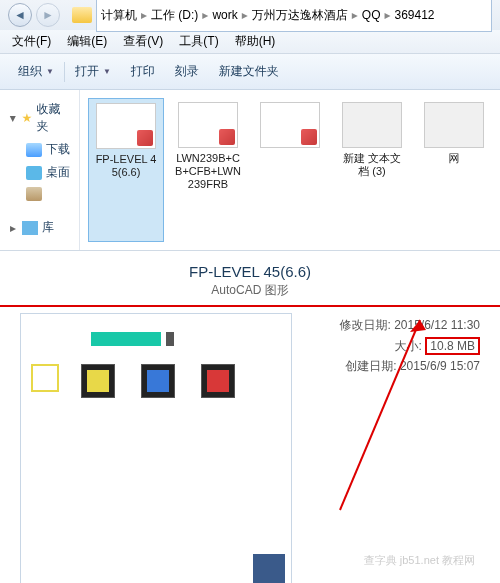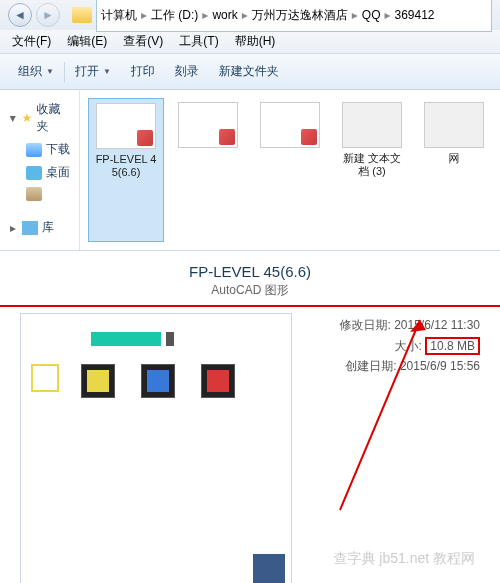--- a/index.html
+++ b/index.html
@@ -39,21 +39,21 @@
 .preview-body{display:flex;gap:20px}
 .preview-thumb{width:272px;height:280px;background:#fff;border:1px solid #c8d6e5;position:relative}
 .preview-meta{flex:1;text-align:right;padding-top:4px;color:#555}
 .meta-row{margin-bottom:3px;font-size:12px}
 .red-box{border:2px solid #d00;padding:0 3px;display:inline-block}
 .arrow-svg{position:absolute;top:310px;left:310px;pointer-events:none}
 .thumb-content{position:absolute;top:10px;left:10px;right:10px;bottom:10px}
 .thumb-bar{position:absolute;background:#18c8a8}
 .t-sq{position:absolute;width:34px;height:34px;background:#222;border:1px solid #555}
 .corner-ico{position:absolute;bottom:6px;right:6px;width:32px;height:32px;background:#3a5a8a}
-.watermark{position:absolute;bottom:15px;right:25px;color:#ccc;font-size:14px}
+.watermark{position:absolute;bottom:15px;right:25px;color:#ccc;font-size:11px}
 </style>
 </head>
 <body>
 
 <div class="titlebar">
   <div class="nav-btn">
       <span>◄</span>
     </div>
   <div class="nav-btn fwd">
       <span>►</span>
@@ -128,20 +128,21 @@
     </div>
   </div>
 
   <div class="files">
     <div class="file-item sel">
       <div class="file-thumb dwg"></div>
       <div class="file-name">FP-LEVEL 45(6.6)</div>
     </div>
     <div class="file-item">
       <div class="file-thumb dwg"></div>
+      <div class="file-name">LWN239B+CB+CFB+LWN239FRB</div>
     </div>
     <div class="file-item">
       <div class="file-thumb dwg"></div>
     </div>
     <div class="file-item">
       <div class="file-thumb"></div>
       <div class="file-name">新建 文本文档 (3)</div>
     </div>
     <div class="file-item">
       <div class="file-thumb"></div>
@@ -168,21 +169,21 @@
         <div class="t-sq" style="top:40px;left:170px">
             <div style="width:22px;height:22px;margin:5px;background:#d83838"></div>
           </div>
         <div style="position:absolute;top:40px;left:0;width:28px;height:28px;border:2px solid #e8d848"></div>
       </div>
       <div class="corner-ico"></div>
     </div>
     <div class="preview-meta">
       <div class="meta-row"><span>修改日期:</span> <span>2015/6/12 11:30</span></div>
       <div class="meta-row"><span>大小:</span> <span class="red-box">10.8 MB</span></div>
-      <div class="meta-row"><span>创建日期:</span> <span>2015/6/9 15:56</span></div>
+      <div class="meta-row"><span>创建日期:</span> <span>2015/6/9 15:07</span></div>
     </div>
   </div>
 </div>
 
 <svg class="arrow-svg" width="150" height="220">
   <line x1="110" y1="10" x2="30" y2="200" stroke="#d00" stroke-width="2"></line>
   <polygon points="110,10 100,22 116,20" fill="#d00"></polygon>
 </svg>
 
 <div class="watermark">查字典 jb51.net 教程网</div>

